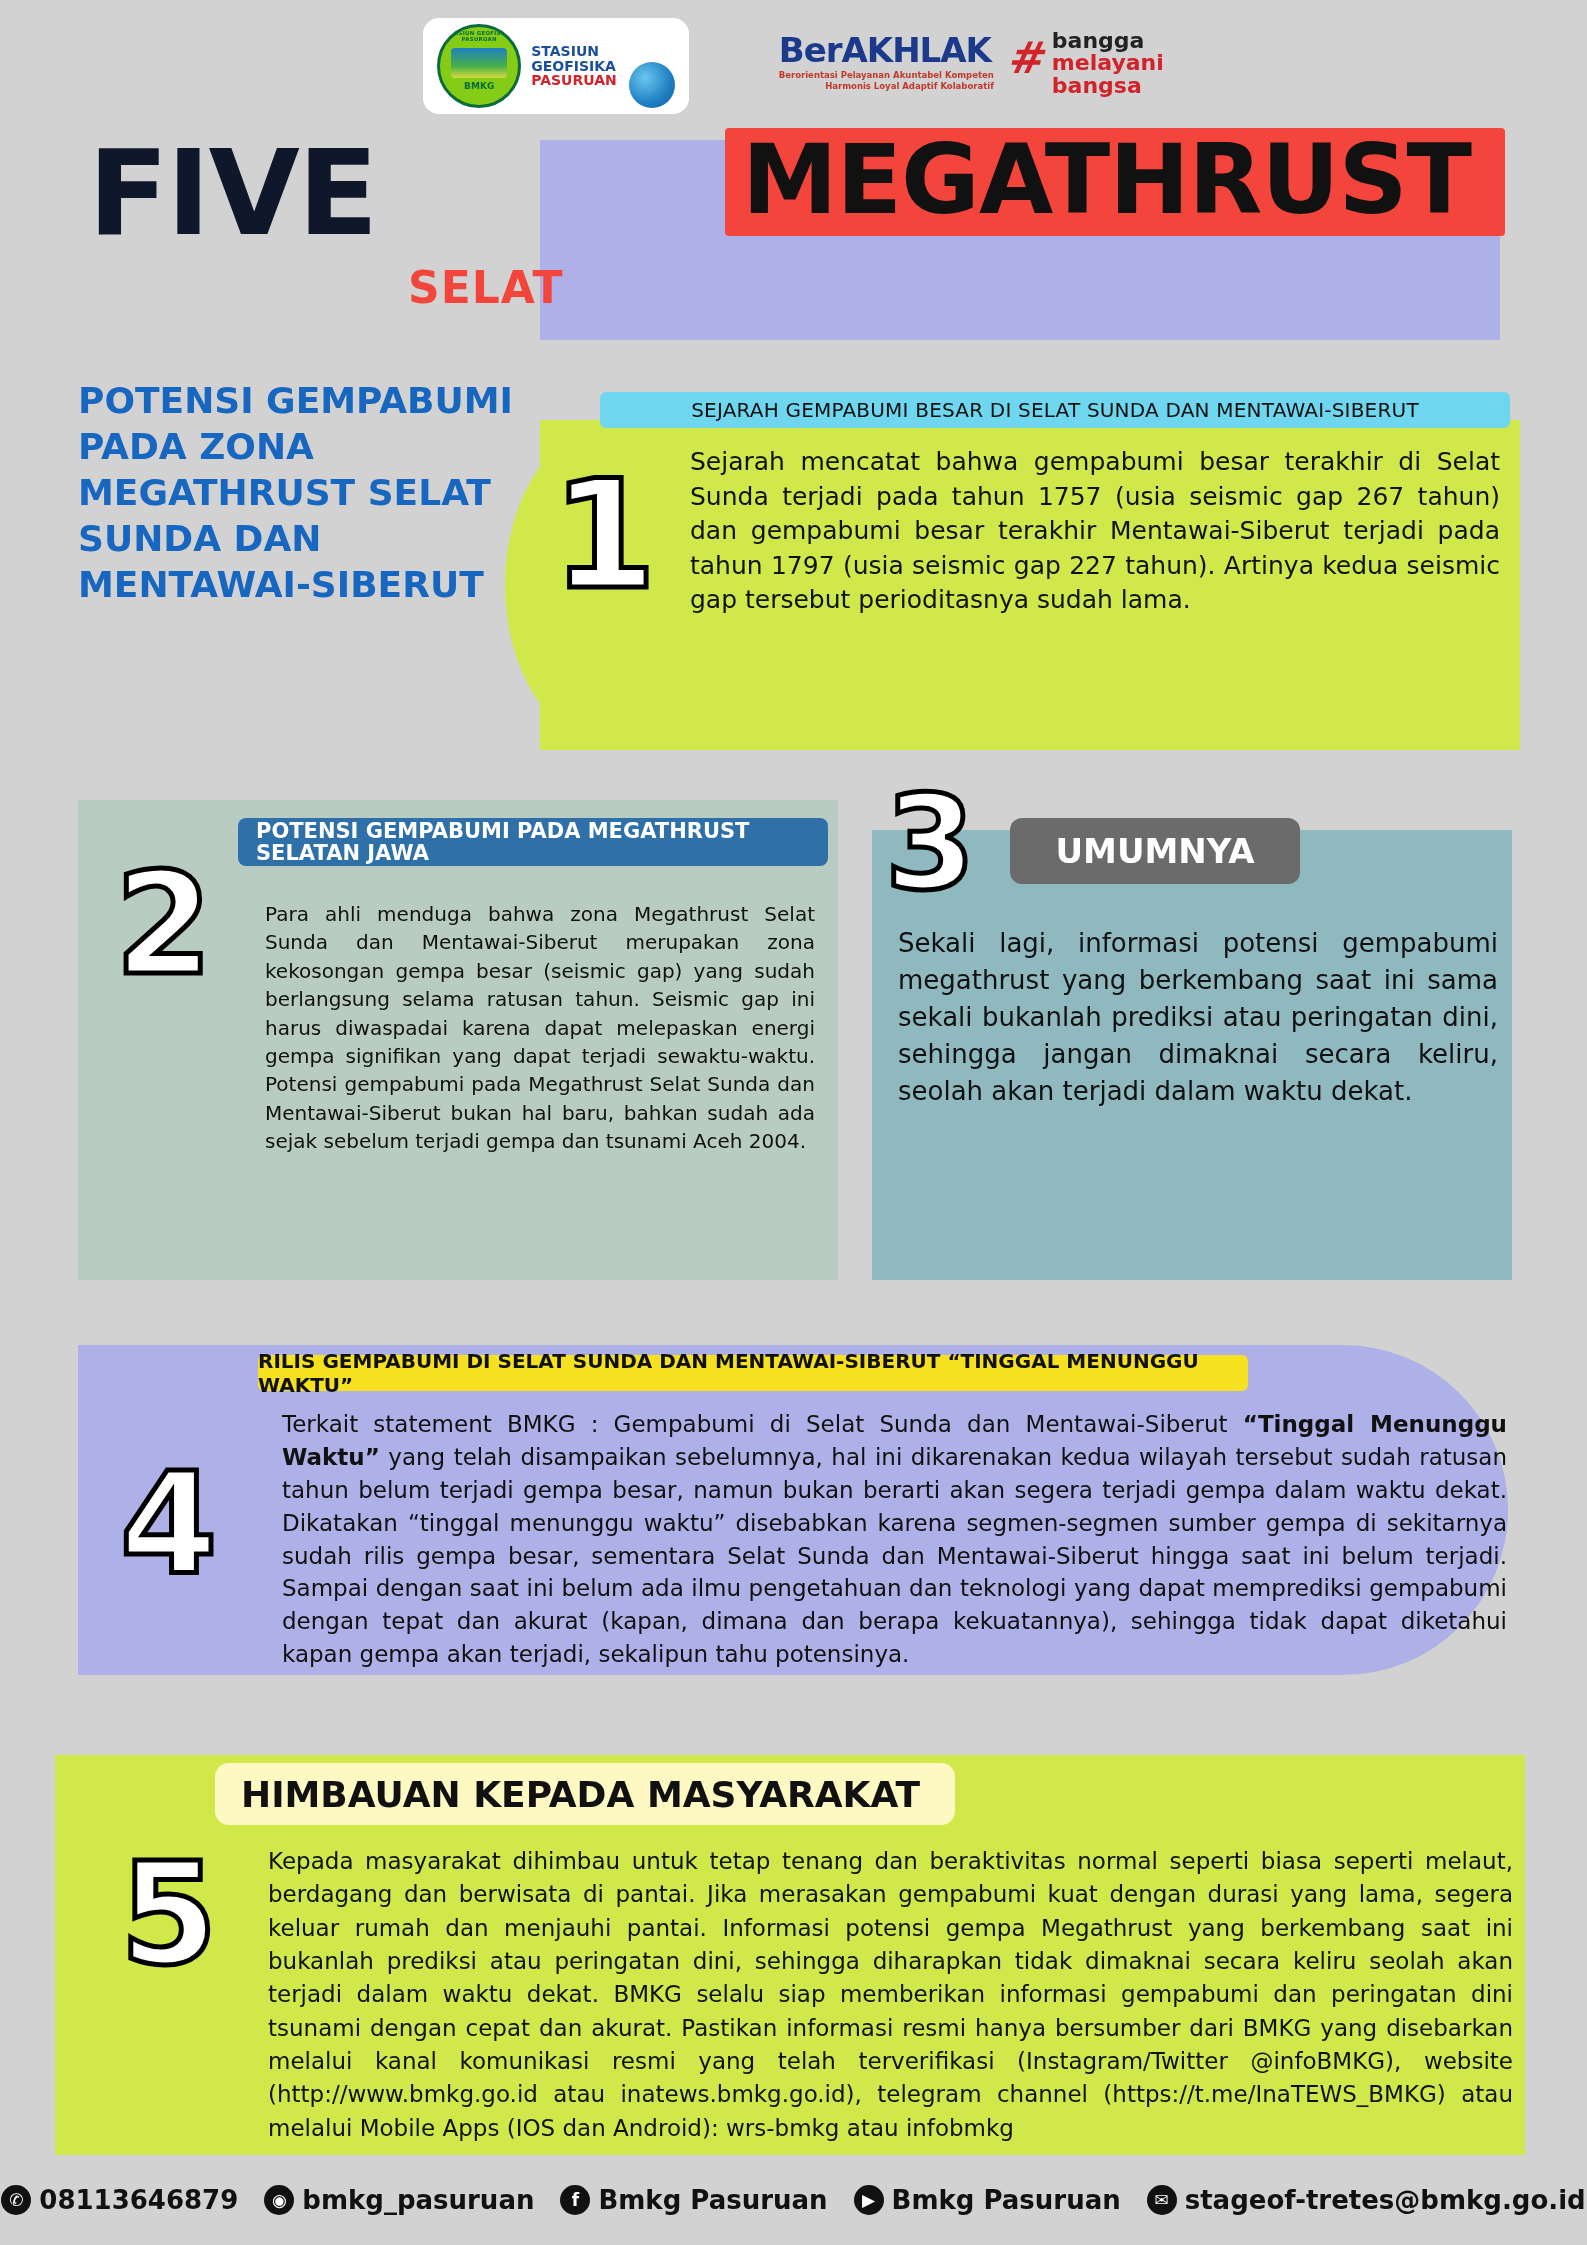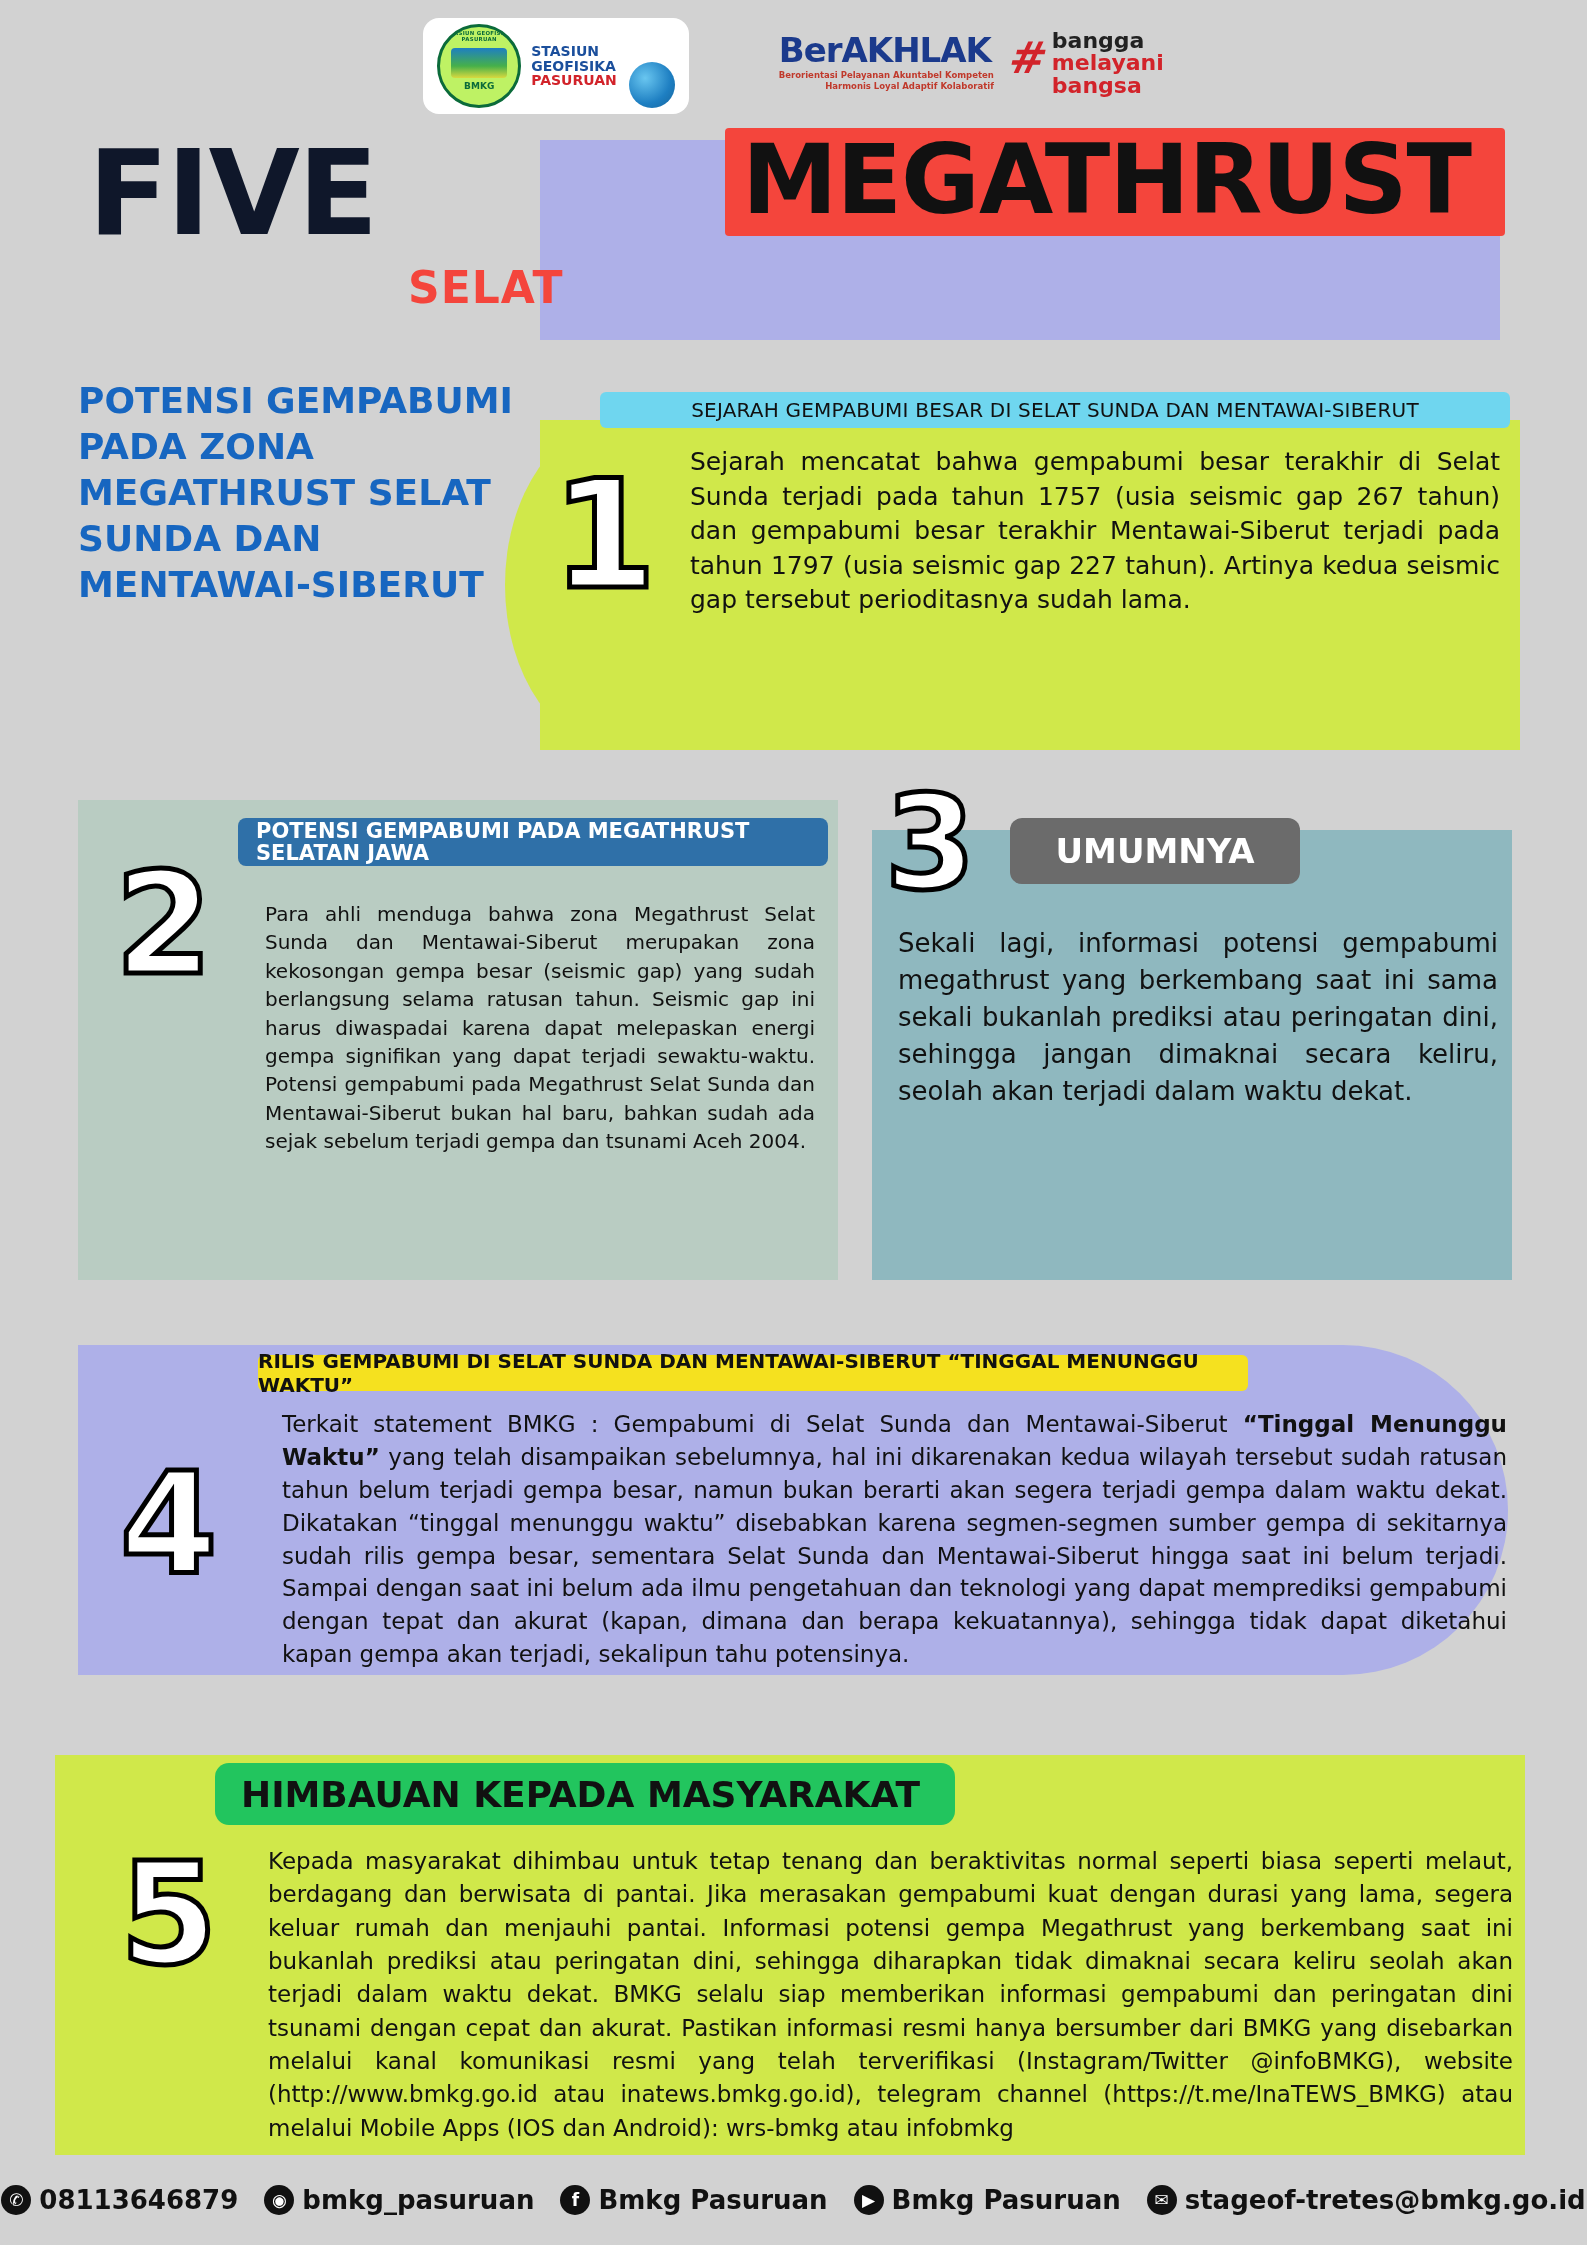--- a/index.html
+++ b/index.html
@@ -28,21 +28,21 @@
     border-radius: 16px;
     padding: 6px 14px;
     display: flex;
     align-items: center;
     gap: 10px;
     height: 96px;
   }
   .bmkg-seal {
     width: 84px; height: 84px;
     border-radius: 50%;
-    background: #bef264;
+    background: #84cc16;
     border: 3px solid #0b6b3a;
     position: relative;
     display:flex; flex-direction:column;
     align-items:center; justify-content:center;
     overflow:hidden;
   }
   .bmkg-seal .ring-text {
     position:absolute; top:3px; left:0; width:100%;
     text-align:center; font-size:5.4px; font-weight:bold;
     color:#0b6b3a; letter-spacing:.3px;
@@ -250,21 +250,21 @@
 
   
   .p5-box {
     position:absolute; left:55px; top:1755px;
     width: 1470px; height: 400px;
     background:#d0e84a;
   }
   .p5-header {
     position:absolute; left:215px; top:1763px;
     width: 740px; height: 62px;
-    background:#22c55e;
+    background:#fef9c3;
     border-radius: 14px;
     display:flex; align-items:center;
     padding-left: 26px;
   }
   .p5-header span { font-size: 36px; font-weight:bold; color:#111; }
   .num5 {
     position:absolute; left:120px; top:1845px;
     font-size: 140px; font-weight:bold; color:#fff;
     -webkit-text-stroke: 5px #000;
     line-height: 1;

